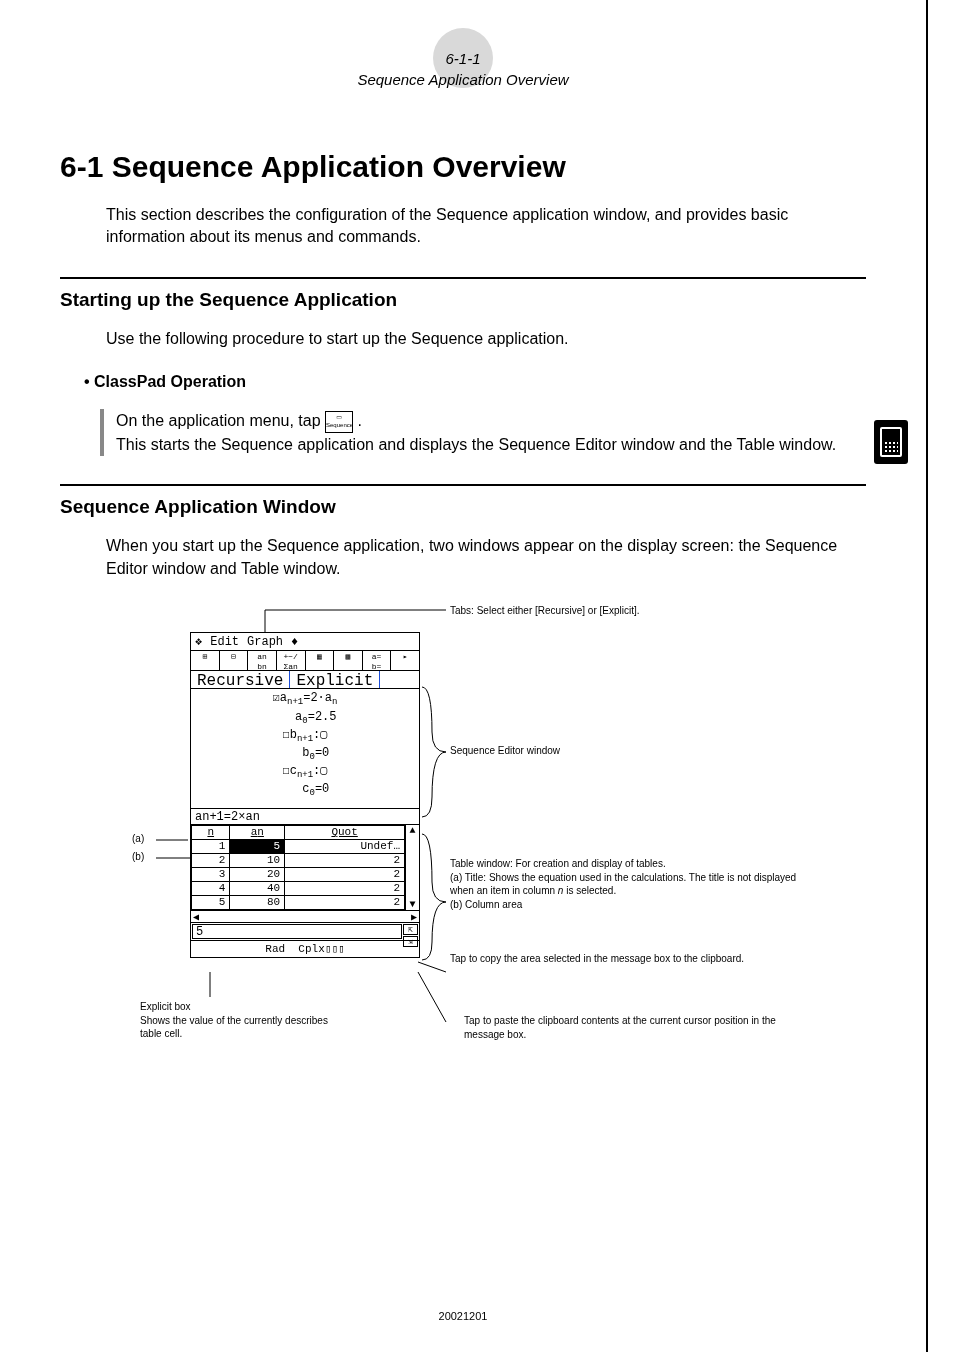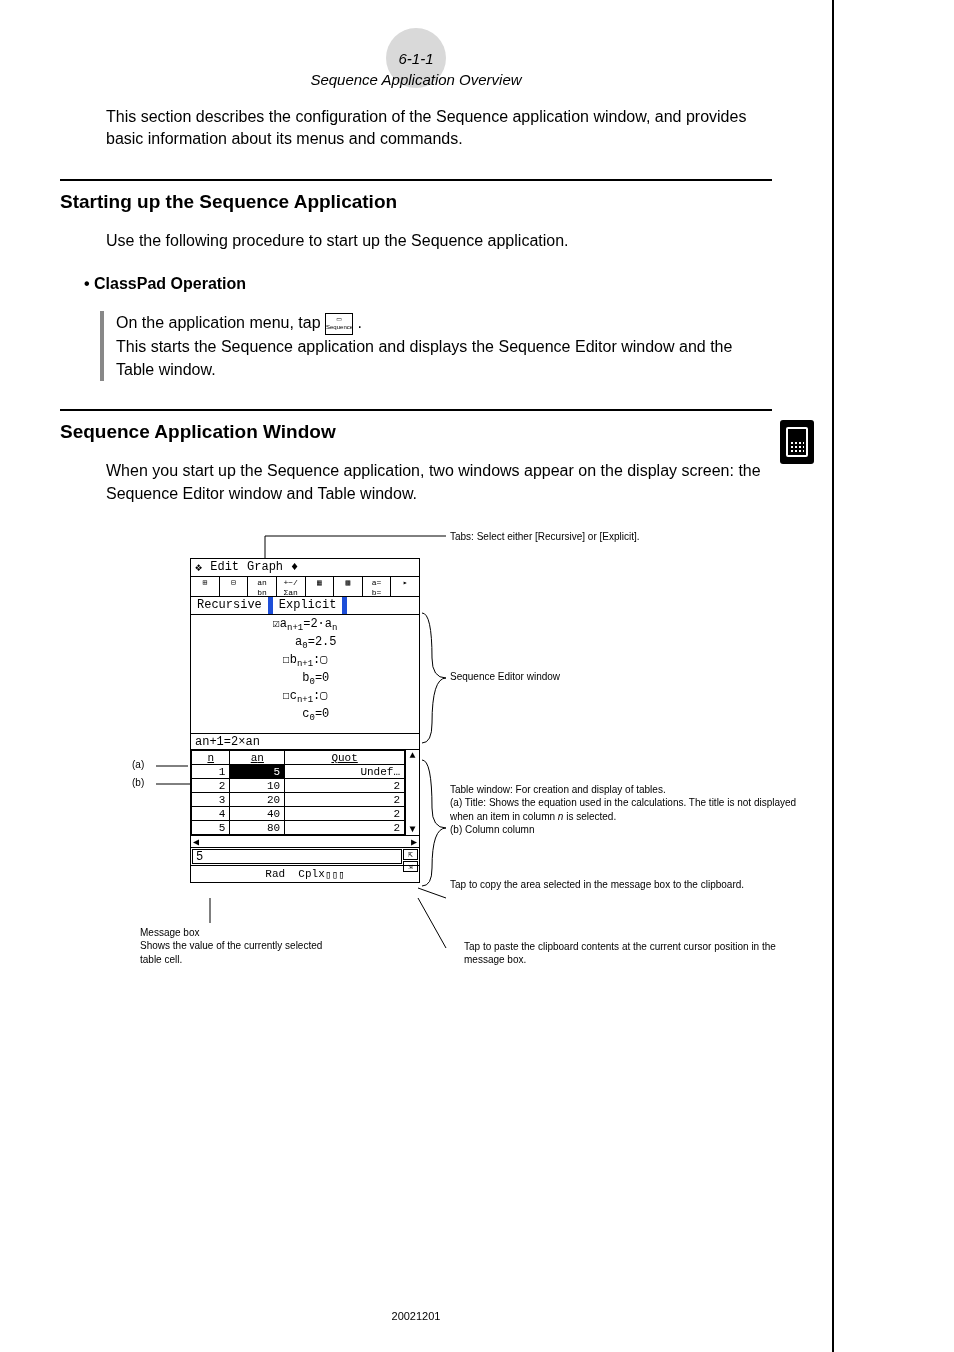--- a/index.html
+++ b/index.html
@@ -6,21 +6,21 @@
   body {
     margin: 0;
     padding: 0;
     font-family: Arial, Helvetica, sans-serif;
     background: #fff;
     color: #000;
     width: 954px;
   }
   .page {
     position: relative;
-    width: 834px;
+    width: 928px;
     height: 1352px;
     border-right: 2px solid #000;
     padding: 30px 60px 0 60px;
   }
   .header-badge {
     position: absolute;
     top: 28px;
     left: 50%;
     transform: translateX(-50%);
     width: 60px;
@@ -123,23 +123,23 @@
     line-height: 10px;
     padding-top:1px;
   }
   .toolbar div:last-child { border-right: none; }
   .tabs {
     display: flex;
     border-bottom: 1px solid #000;
     height: 18px;
   }
   .tab {
-    border-right: 5px solid #1d4ed8;
+    border-right: 1px solid #1d4ed8;
     padding: 1px 6px;
-    font-size: 12px;
+    font-size: 16px;
   }
   .editor {
     padding: 2px 4px 8px 4px;
     font-size: 12px;
     line-height: 1.3;
     border-bottom: 1px solid #000;
     text-align: center;
   }
   .editor .sub { font-size: 9px; vertical-align: sub; }
   .table-title {
@@ -261,20 +261,21 @@
   <div class="header-badge"></div>
   <div class="header-text">
     <span>6-1-1</span><br>
     <span>Sequence Application Overview</span>
   </div>
 
   <div class="side-icon">
     <div class="side-icon-inner"></div>
   </div>
 
+  <h1 class="h1">6-1 Sequence Application Overview</h1>
   <p class="intro">This section describes the configuration of the Sequence application window, and provides basic information about its menus and commands.</p>
 
   <hr class="rule">
   <h2 class="h2">Starting up the Sequence Application</h2>
   <p class="body">Use the following procedure to start up the Sequence application.</p>
   <p class="body op-heading">• ClassPad Operation</p>
   <div class="body op-block">
     <div>
       <span>On the application menu, tap </span>
       <span class="inline-icon">▭<br>Sequence</span>
@@ -293,29 +294,29 @@
     <div class="ann" style="left:72px; top:248px;">(b)</div>
 
     <div class="ann" style="left:390px; top:2px;">Tabs: Select either [Recursive] or [Explicit].</div>
     <div class="ann" style="left:390px; top:142px;">Sequence Editor window</div>
 
     <div class="ann" style="left:390px; top:255px; width:360px;">
       <span>Table window: For creation and display of tables.</span><br>
       <span>
         <span>(a) Title: Shows the equation used in the calculations. The title is not displayed when an item in column </span><i>n</i><span> is selected.</span>
       </span><br>
-      <span>(b) Column column</span>
+      <span>(b) Column area</span>
     </div>
 
     <div class="ann" style="left:390px; top:350px; width:350px;">Tap to copy the area selected in the message box to the clipboard.</div>
     <div class="ann" style="left:404px; top:412px; width:350px;">Tap to paste the clipboard contents at the current cursor position in the message box.</div>
 
     <div class="ann" style="left:80px; top:398px; width:200px;">
-      <span>Message box</span><br>
-      <span>Shows the value of the currently selected table cell.</span>
+      <span>Explicit box</span><br>
+      <span>Shows the value of the currently describes table cell.</span>
     </div>
 
     <svg class="lead" style="left:0;top:0;" width="760" height="470">
 
       <line x1="205" y1="30" x2="205" y2="8" stroke="#000"></line>
       <line x1="205" y1="8" x2="386" y2="8" stroke="#000"></line>
 
       <path d="M362 85 Q372 85 372 130 Q372 150 386 150 Q372 150 372 195 Q372 215 362 215" fill="none" stroke="#000"></path>
 
       <path d="M362 232 Q372 232 372 280 Q372 300 386 300 Q372 300 372 340 Q372 358 362 358" fill="none" stroke="#000"></path>

